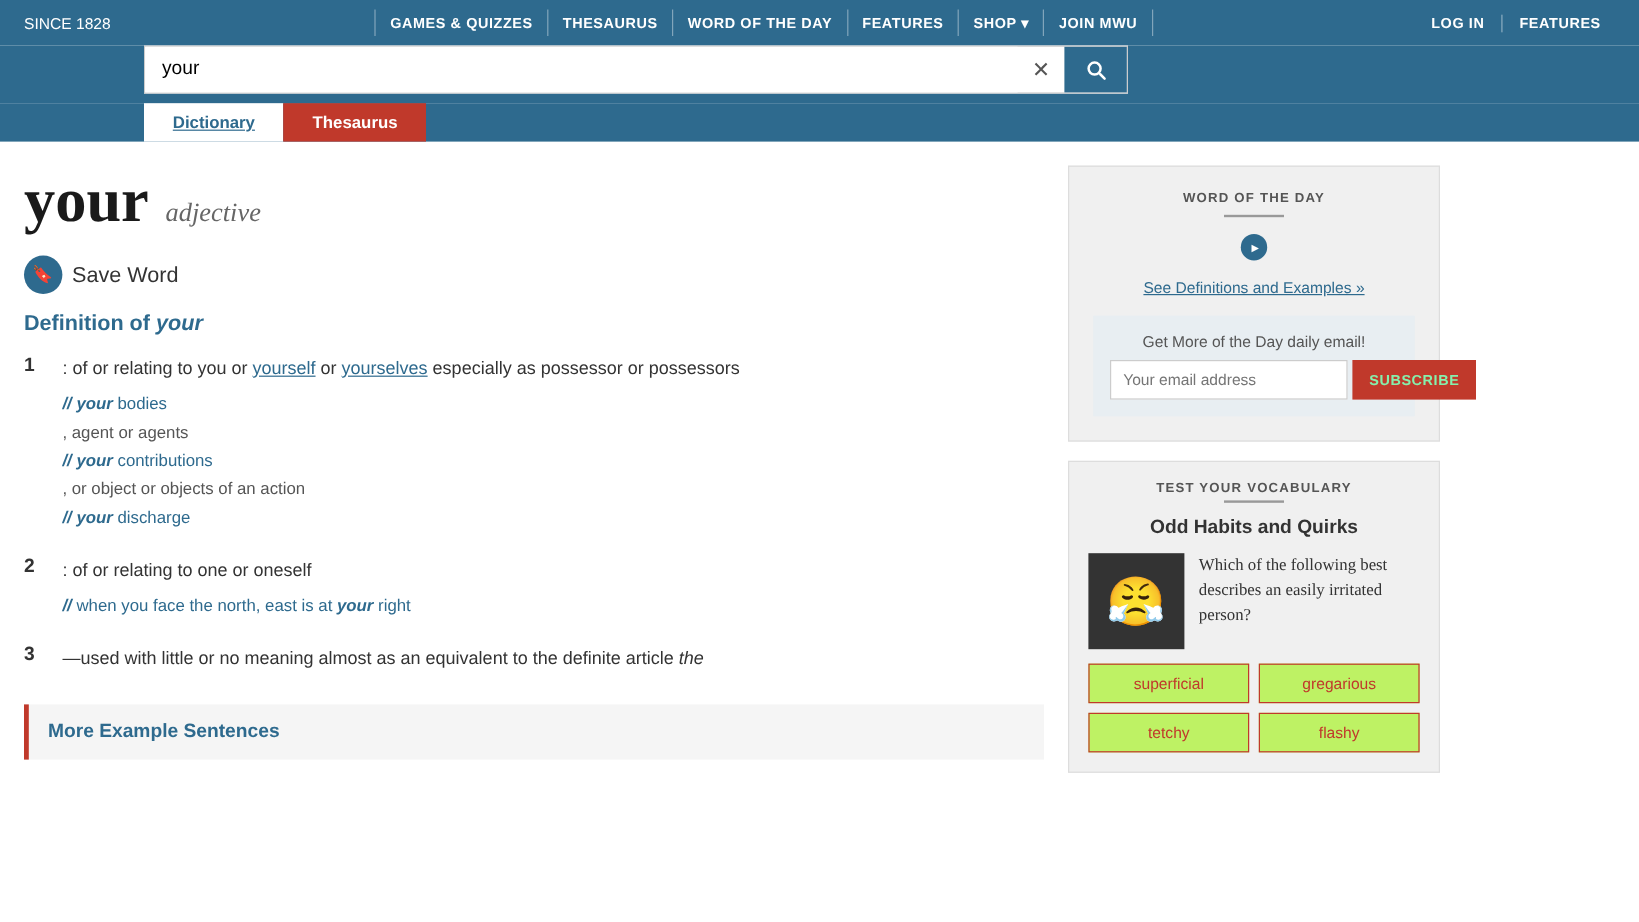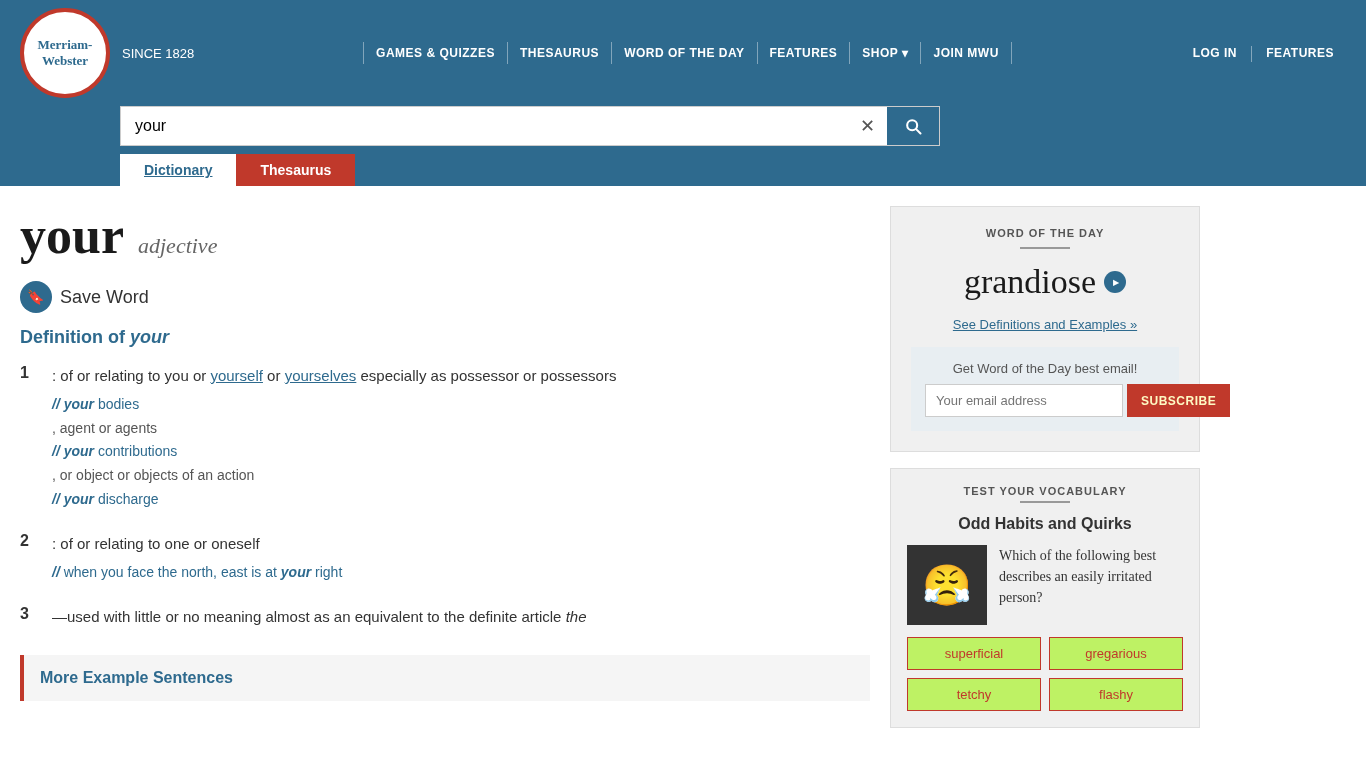--- a/index.html
+++ b/index.html
@@ -374,21 +374,21 @@
     .email-input {
       flex: 1;
       border: 1px solid #ccc;
       padding: 8px 10px;
       font-size: 13px;
       font-family: Arial, sans-serif;
       color: #999;
     }
     .subscribe-btn {
       background: #c0392b;
-      color: #fef9c3;
+      color: #86efac;
       border: none;
       padding: 8px 14px;
       font-family: Arial, sans-serif;
       font-size: 12px;
       font-weight: bold;
       cursor: pointer;
       letter-spacing: 0.5px;
       white-space: nowrap;
     }
 
@@ -459,26 +459,20 @@
       cursor: pointer;
       text-align: center;
     }
   </style>
 </head>
 <body>
 
 <header>
   <div class="header-top">
     <div class="logo-area">
-      <div class="logo-circle">
-        <div class="logo-text">
-          <span>Merriam-</span><br>
-          <span>Webster</span>
-        </div>
-      </div>
       <span class="since-text">SINCE 1828</span>
     </div>
 
     <nav class="top-nav">
       <a class="top-nav-item">GAMES &amp; QUIZZES</a>
       <a class="top-nav-item">THESAURUS</a>
       <a class="top-nav-item">WORD OF THE DAY</a>
       <a class="top-nav-item">FEATURES</a>
       <a class="top-nav-item has-arrow">SHOP</a>
       <a class="top-nav-item">JOIN MWU</a>
@@ -566,28 +560,27 @@
 
   </div>
 
   <aside class="right-sidebar">
 
     <div class="wotd-card">
       <div class="wotd-label">WORD OF THE DAY</div>
       <div class="wotd-divider"></div>
 
       <div class="wotd-word">
-        <span>grandiose</span>
         <span class="wotd-audio"></span>
       </div>
 
       <a class="wotd-link">See Definitions and Examples »</a>
 
       <div class="wotd-email-section">
-        <div class="wotd-email-label">Get Word of the Day best email!</div>
+        <div class="wotd-email-label">Get More of the Day daily email!</div>
         <div class="email-row">
           <input class="email-input" type="email" placeholder="Your email address" style="">
           <button class="subscribe-btn">SUBSCRIBE</button>
         </div>
       </div>
     </div>
 
     <div class="vocab-card">
       <div class="vocab-label">TEST YOUR VOCABULARY</div>
       <div class="vocab-divider"></div>

